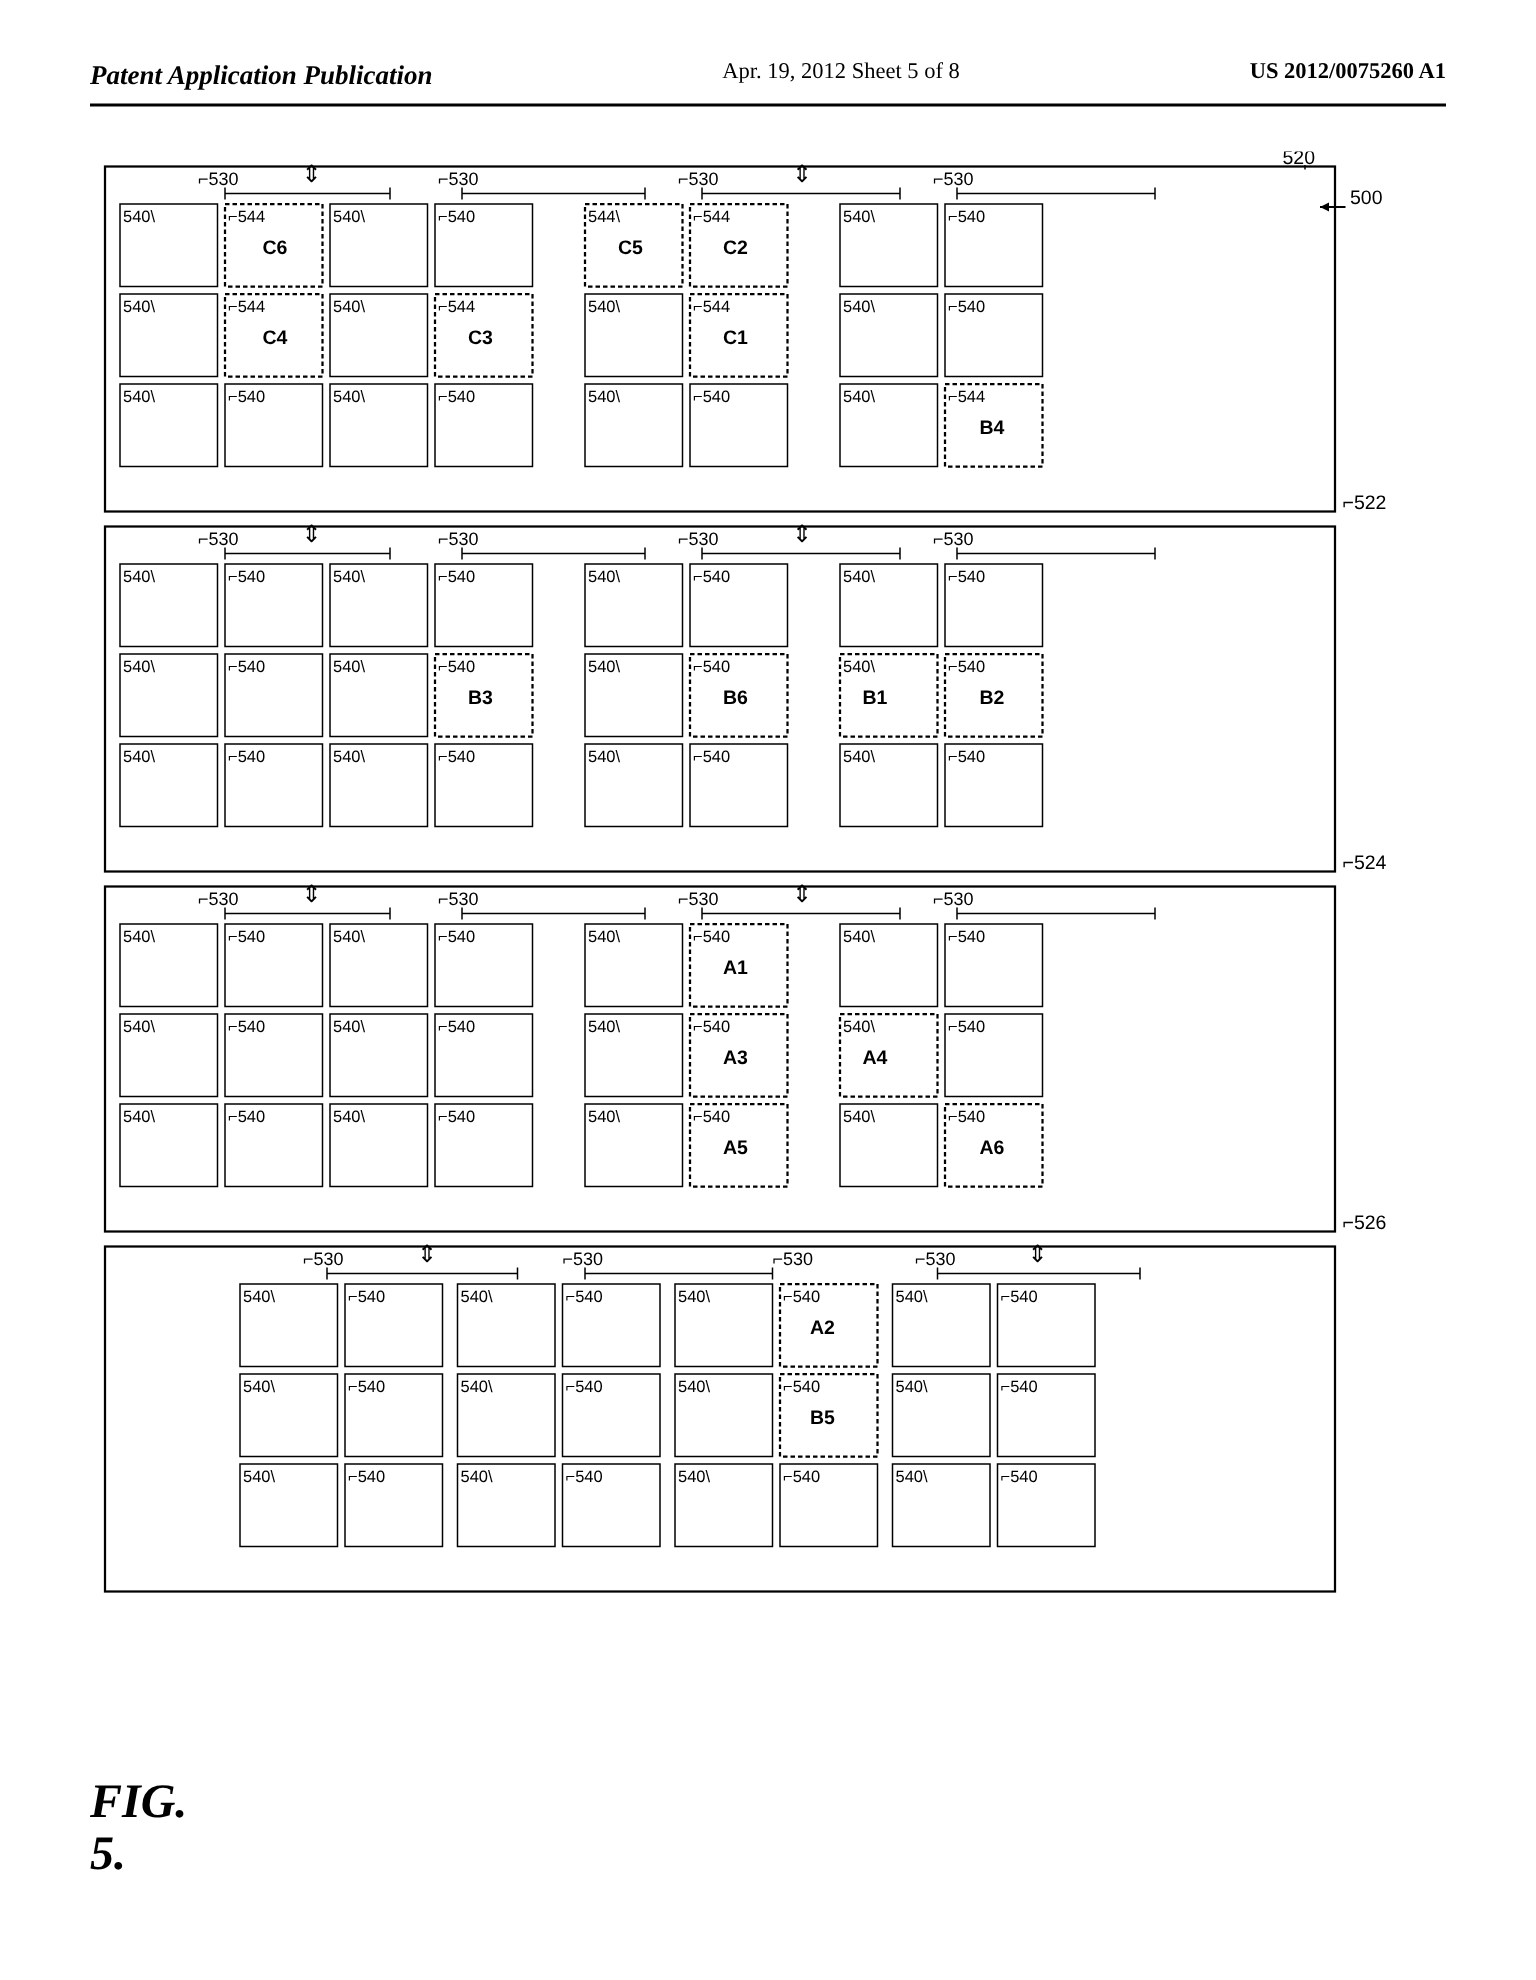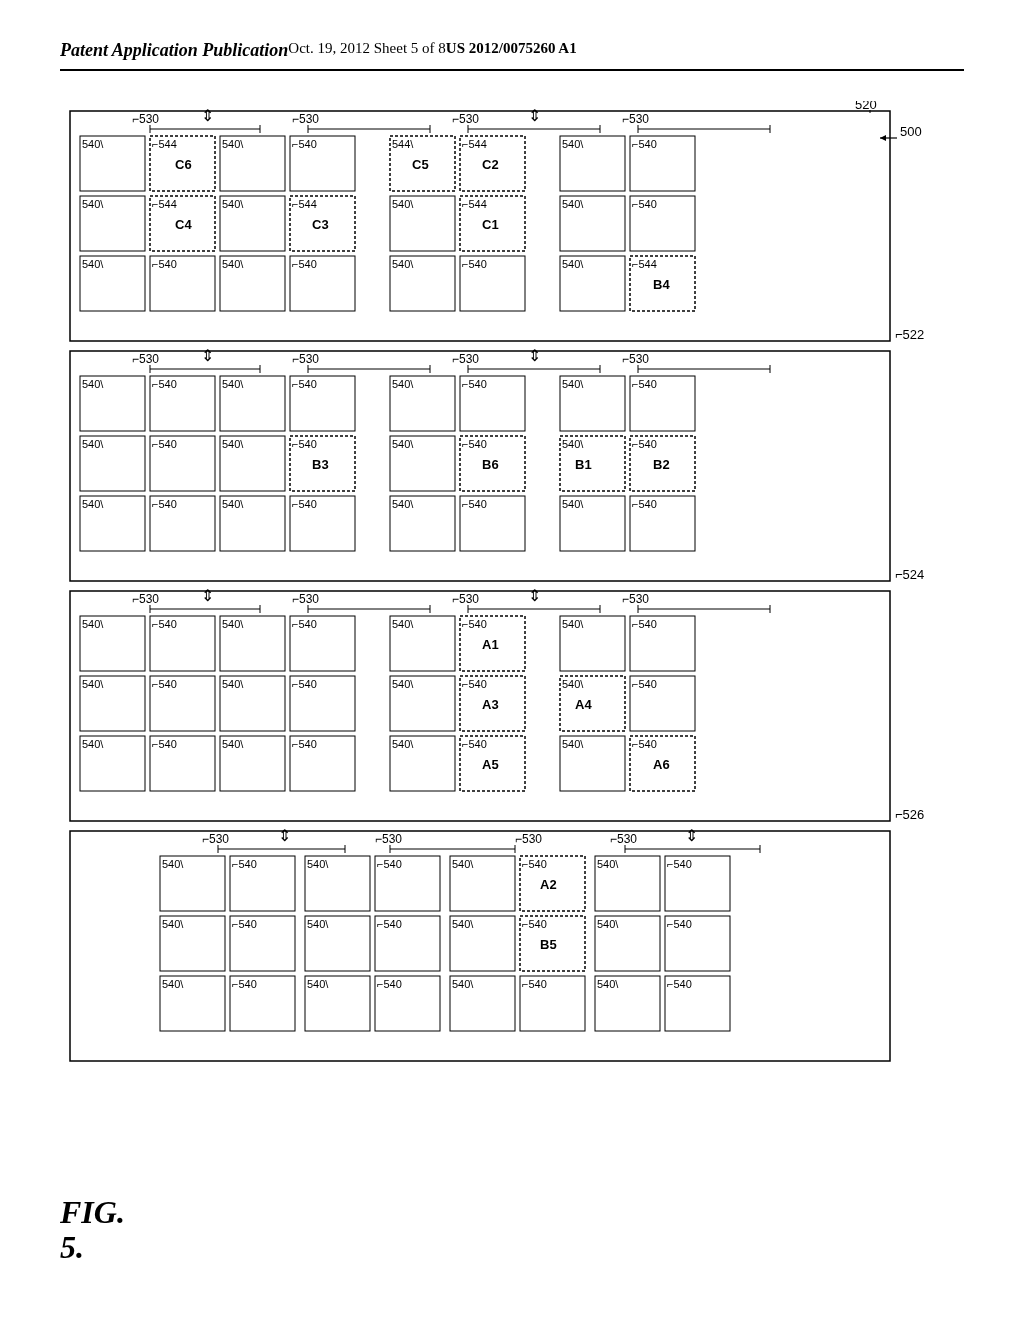--- a/index.html
+++ b/index.html
@@ -16,20 +16,21 @@
       width: 1024px;
       min-height: 1320px;
       background: #fff;
       position: relative;
       padding: 40px 60px;
     }
 
     
     .header {
       display: flex;
+      justify-content: space-between;
       align-items: flex-start;
       margin-bottom: 30px;
       border-bottom: 2px solid #000;
       padding-bottom: 8px;
     }
     .header-left {
       font-weight: bold;
       font-size: 18px;
       font-style: italic;
     }
@@ -39,36 +40,36 @@
     }
     .header-right {
       font-size: 15px;
       font-weight: bold;
     }
 
     
     .fig-label {
       position: absolute;
       left: 60px;
-      bottom: 56px;
+      bottom: 68px;
       font-style: italic;
       font-size: 32px;
       font-weight: bold;
       line-height: 1.1;
     }
 
   </style>
 </head>
 <body>
 
 <div class="page">
 
   <div class="header">
     <div class="header-left">Patent Application Publication</div>
-    <div class="header-center">Oct. 19, 2012  Sheet 5 of 8</div>
+    <div class="header-center">Apr. 19, 2012  Sheet 5 of 8</div>
     <div class="header-right">US 2012/0075260 A1</div>
   </div>
 
   <svg width="904" height="1180" viewBox="0 0 904 1180" style="display:block; margin: 0 auto;">
 
     <rect x="10" y="10" width="820" height="230" fill="none" stroke="#000" stroke-width="1.5"></rect>
 
     <text x="795" y="8" font-family="Arial" font-size="13">520</text>
     <line x1="810" y1="9" x2="810" y2="12" stroke="#000" stroke-width="1"></line>
 

